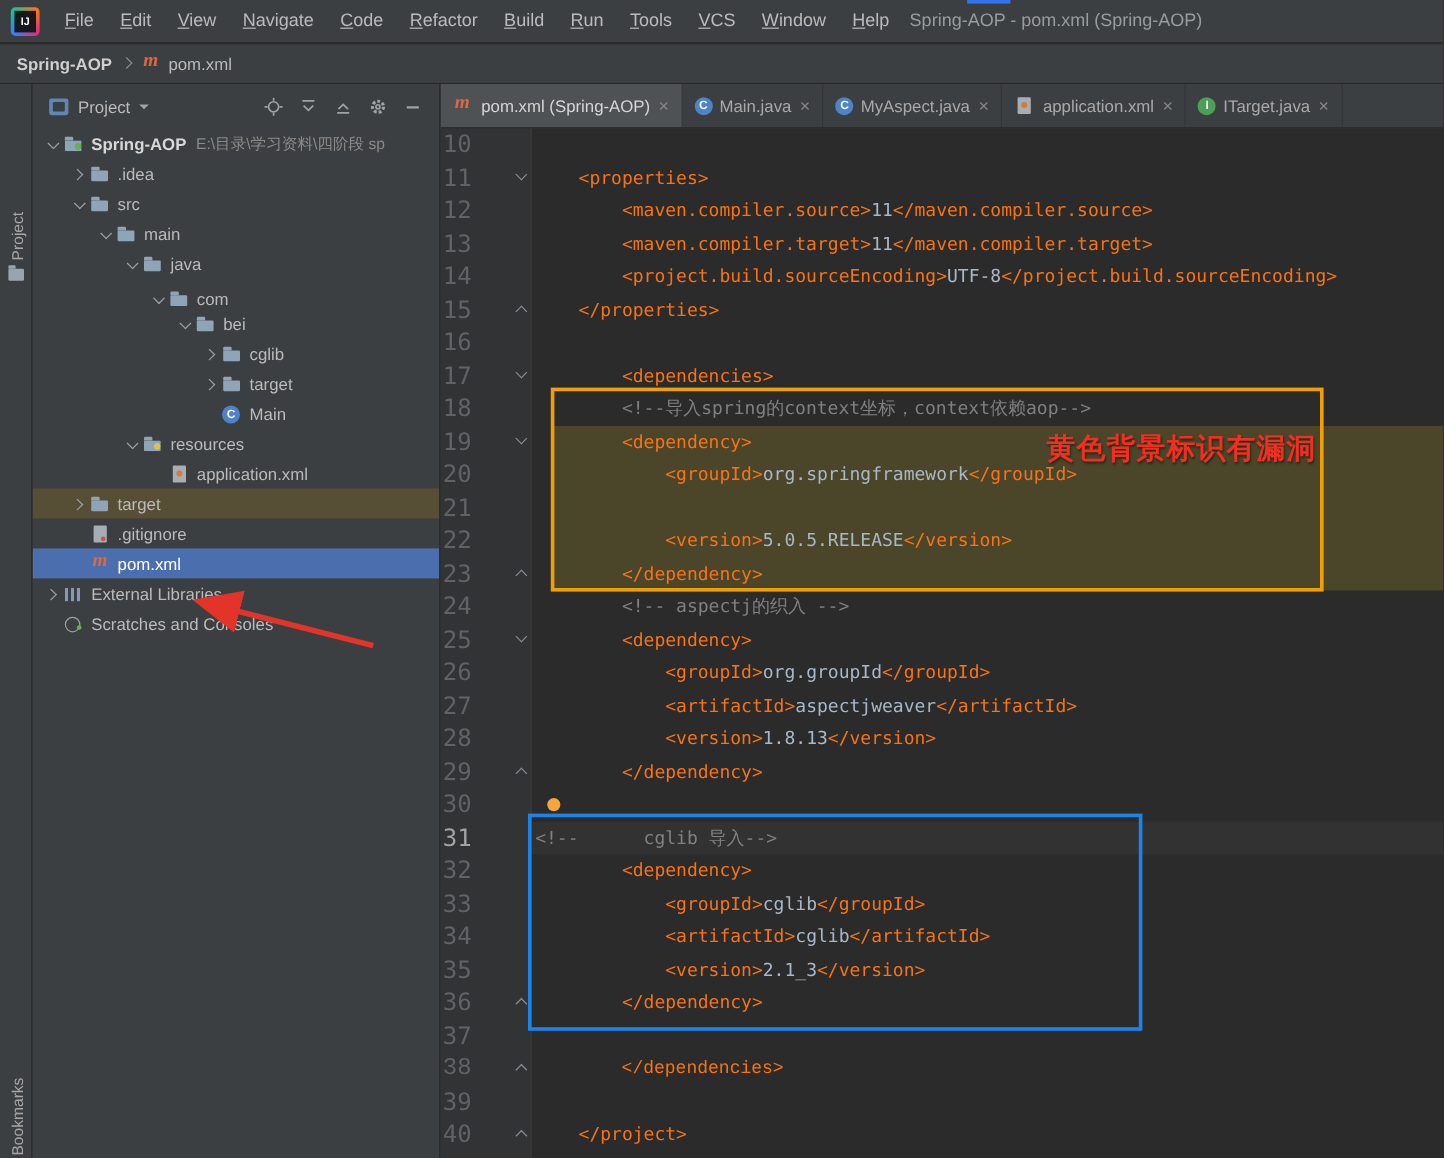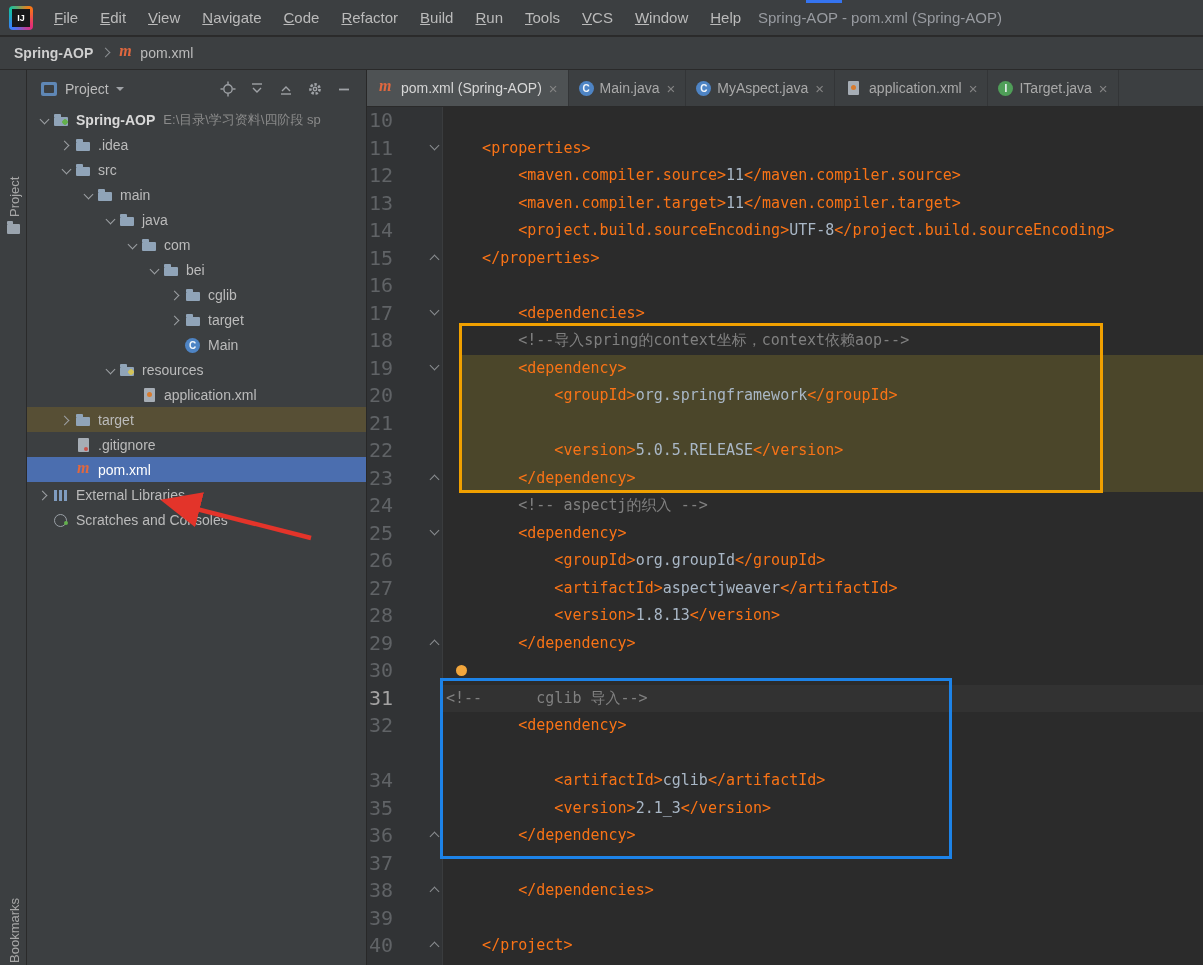--- a/index.html
+++ b/index.html
@@ -183,21 +183,21 @@
         <div class="trow" style="padding-left: 54px;">
           <span class="chev down"></span>
           <span class="ticon i-folder"></span>
           <span class="tlabel">main</span>
         </div>
         <div class="trow" style="padding-left: 76px;">
           <span class="chev down"></span>
           <span class="ticon i-folder-source"></span>
           <span class="tlabel">java</span>
         </div>
-        <div class="trow" style="padding-left: 98px;">
+        <div class="trow" style="padding-left: 98px; align-items: flex-end;">
           <span class="chev down"></span>
           <span class="ticon i-folder"></span>
           <span class="tlabel">com</span>
         </div>
         <div class="trow" style="padding-left: 120px;">
           <span class="chev down"></span>
           <span class="ticon i-folder"></span>
           <span class="tlabel">bei</span>
         </div>
         <div class="trow" style="padding-left: 142px;">
@@ -386,50 +386,55 @@
             <span class="ctext"></span>
           </div>
           <div class="crow" style="top: 577.5px;">
             <span class="lnum cur">31</span>
             <span class="ctext"><span class="s-com">&lt;!--      cglib 导入--&gt;</span></span>
           </div>
           <div class="crow" style="top: 605px;">
             <span class="lnum">32</span>
             <span class="ctext"><span class="s-tag">        &lt;dependency&gt;</span></span>
           </div>
+          <div class="crow" style="top: 632.5px;">
+            <span class="lnum">33</span>
+            <span class="ctext"><span class="s-tag">            &lt;groupId&gt;</span><span class="s-txt">cglib</span><span class="s-tag">&lt;/groupId&gt;</span></span>
+          </div>
           <div class="crow" style="top: 660px;">
             <span class="lnum">34</span>
             <span class="ctext"><span class="s-tag">            &lt;artifactId&gt;</span><span class="s-txt">cglib</span><span class="s-tag">&lt;/artifactId&gt;</span></span>
           </div>
           <div class="crow" style="top: 687.5px;">
             <span class="lnum">35</span>
             <span class="ctext"><span class="s-tag">            &lt;version&gt;</span><span class="s-txt">2.1_3</span><span class="s-tag">&lt;/version&gt;</span></span>
           </div>
           <div class="crow" style="top: 715px;">
             <span class="lnum">36</span>
             <span class="fold end"></span>
             <span class="ctext"><span class="s-tag">        &lt;/dependency&gt;</span></span>
           </div>
           <div class="crow" style="top: 742.5px;">
             <span class="lnum">37</span>
             <span class="ctext"></span>
           </div>
-          <div class="crow" style="top: 770px;">
+          <div class="crow" style="top: 770px; font-family: Liberation Mono, monospace;">
             <span class="lnum">38</span>
             <span class="fold end"></span>
             <span class="ctext"><span class="s-tag">        &lt;/dependencies&gt;</span></span>
           </div>
           <div class="crow" style="top: 797.5px;">
             <span class="lnum">39</span>
             <span class="ctext"></span>
           </div>
           <div class="crow" style="top: 825px;">
             <span class="lnum">40</span>
             <span class="fold end"></span>
             <span class="ctext"><span class="s-tag">    &lt;/project&gt;</span></span>
           </div>
         </div>
       <div class="vuln-box"></div>
       <div class="cglib-box"></div>
+      <div class="vuln-label">黄色背景标识有漏洞</div>
     </div>
   </div>
 
 </div>
 
 </body></html>

